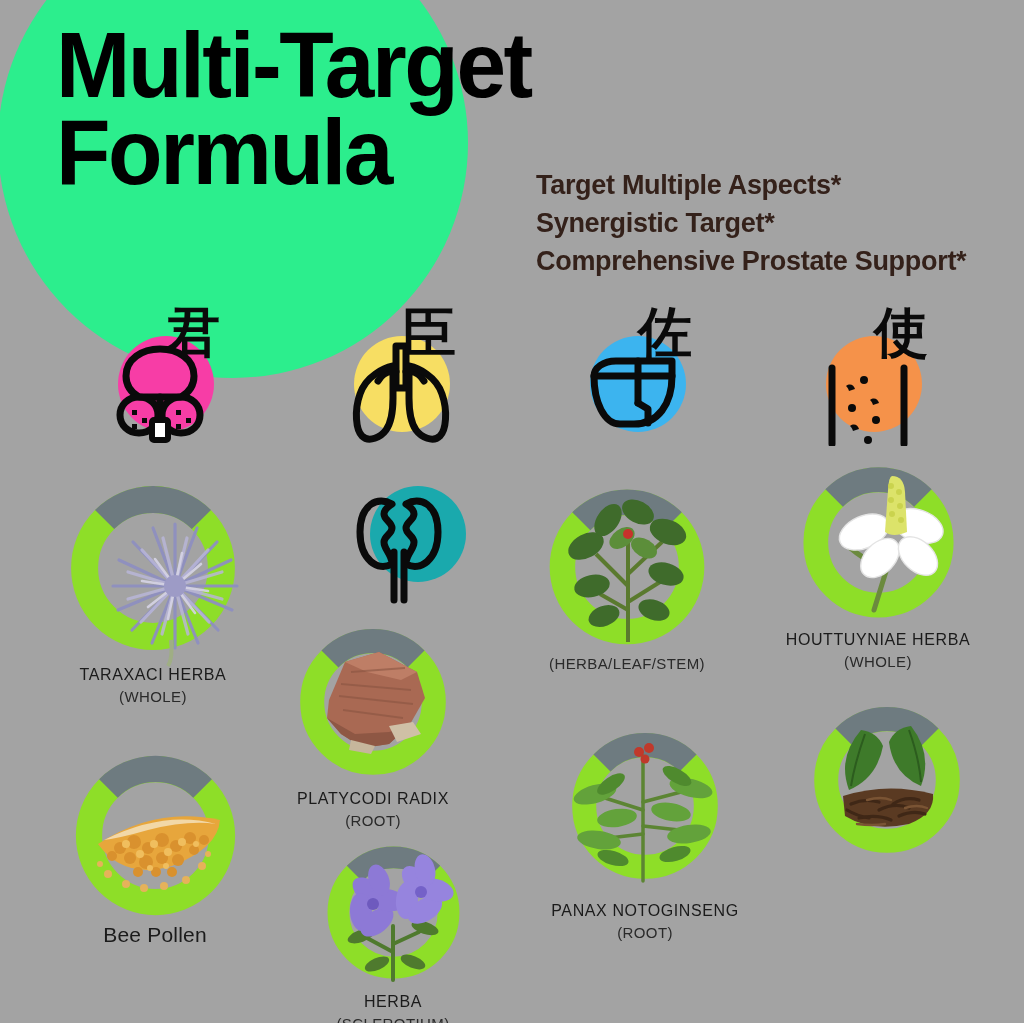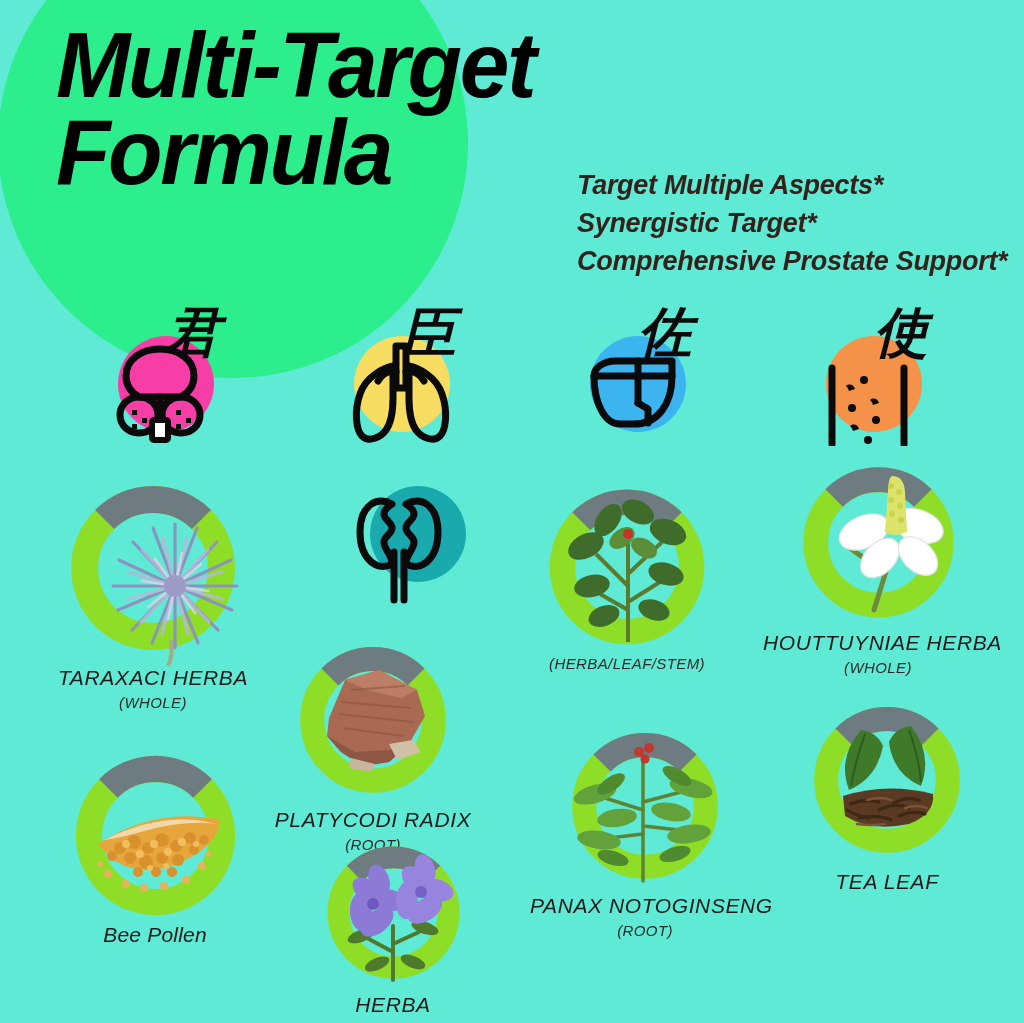--- a/index.html
+++ b/index.html
@@ -5,22 +5,21 @@
   * { box-sizing: border-box; margin: 0; padding: 0; }
   html, body {
     width: 1024px; height: 1023px;
     background: #ffffff;
     font-family: "Liberation Sans", sans-serif;
     overflow: hidden;
   }
   #page {
     position: relative;
     width: 1024px; height: 1023px;
-    background: #5eead4;
-    font-style: italic;
+    background: #a3a3a3;
   }
 
   
   #green-blob {
     position: absolute;
     left: -2px; top: -92px;
     width: 470px; height: 470px;
     border-radius: 50%;
     background: #2CEE8D;
     z-index: 1;
@@ -46,21 +45,21 @@
     left: 536px; top: 166px;
     z-index: 4;
     color: #34211A;
     font-family: "Liberation Sans Narrow", "Liberation Sans", sans-serif;
     font-weight: bold;
     font-size: 27px;
     line-height: 1.41;
     letter-spacing: -0.3px;
     white-space: nowrap;
   }
-  #subtitle span { display: block; margin-left: 41px; }
+  #subtitle span { display: block; }
 
   
   .organ-cell {
     position: absolute;
     width: 190px; height: 150px;
     z-index: 3;
   }
   .organ-disc {
     position: absolute;
     border-radius: 50%;
@@ -98,21 +97,21 @@
   .donut-wrap svg { display: block; }
   .herb-img {
     position: absolute;
     left: 0; top: 0;
     width: 100%; height: 100%;
     z-index: 3;
     overflow: visible;
   }
   .herb-name {
     font-family: "Liberation Sans", sans-serif;
-    font-size: 21px;
+    font-size: 16px;
     letter-spacing: 0.6px;
     color: #1B1B1B;
     line-height: 1.18;
     white-space: nowrap;
   }
   .herb-name.mixed { font-size: 21px; letter-spacing: 0.2px; }
   .herb-sub {
     font-family: "Liberation Sans", sans-serif;
     font-size: 15px;
     letter-spacing: 0.4px;
@@ -275,21 +274,21 @@
           </g>
           <circle cx="0" cy="0" r="11" fill="#9D9BC6"></circle>
           <path d="M-4 54 Q-2 72 -7 80" stroke="#9FAE84" stroke-width="4" fill="none"></path>
         </g>
       </svg>
     </div>
     <div class="herb-name" style="margin-top:8px;">TARAXACI HERBA</div>
     <div class="herb-sub">(WHOLE)</div>
   </div>
 
-  <div class="herb" style="left:258px; top:640px;">
+  <div class="herb" style="left:258px; top:622px;">
     <div class="donut-wrap" style="width:160px;height:160px;">
       <svg width="160" height="160" viewBox="0 0 100 100">
         <circle cx="50" cy="50" r="38" fill="none" stroke="#8EDE28" stroke-width="15"></circle>
         <path d="M 23.1 23.1 A 38 38 0 0 1 76.9 23.1" fill="none" stroke="#6E7B80" stroke-width="15"></path>
       </svg>
       <svg class="herb-img" viewBox="0 0 160 160">
         <path d="M36 78 L52 40 L86 30 L124 50 L132 76 L116 104 L96 122 L70 126 L48 112 L34 96 Z" fill="#A96953"></path>
         <path d="M52 40 L86 30 L124 50 L108 58 L74 50 Z" fill="#BE7E66"></path>
         <path d="M34 96 L48 112 L70 126 L96 122 L116 104 L96 110 L62 112 Z" fill="#8E5744"></path>
         <g stroke="#8A5542" stroke-width="2" opacity="0.6" fill="none">
@@ -496,21 +495,21 @@
           <ellipse cx="48" cy="132" rx="16" ry="7" transform="rotate(16 48 132)"></ellipse>
           <ellipse cx="110" cy="128" rx="16" ry="7" transform="rotate(-16 110 128)"></ellipse>
         </g>
         <g fill="#C0392B">
           <circle cx="74" cy="26" r="5"></circle>
             <circle cx="84" cy="22" r="5"></circle>
             <circle cx="80" cy="33" r="4.5"></circle>
         </g>
       </svg>
     </div>
-    <div class="herb-name" style="margin-top:8px;">PANAX NOTOGINSENG</div>
+    <div class="herb-name" style="margin-top:16px;">PANAX NOTOGINSENG</div>
     <div class="herb-sub">(ROOT)</div>
   </div>
 
   <div class="herb" style="left:772px; top:700px;">
     <div class="donut-wrap" style="width:160px;height:160px;">
       <svg width="160" height="160" viewBox="0 0 100 100">
         <circle cx="50" cy="50" r="38" fill="none" stroke="#8EDE28" stroke-width="15"></circle>
         <path d="M 23.1 23.1 A 38 38 0 0 1 76.9 23.1" fill="none" stroke="#6E7B80" stroke-width="15"></path>
       </svg>
       <svg class="herb-img" viewBox="0 0 160 160">
@@ -531,16 +530,15 @@
           <path d="M40 110 q10 6 22 8"></path>
             <path d="M86 104 q12 -8 26 -4"></path>
         </g>
         <g stroke="#7A5434" stroke-width="2.4" stroke-linecap="round" fill="none">
           <path d="M60 100 q14 -4 24 0"></path>
             <path d="M98 108 q12 -4 22 0"></path>
           <path d="M50 124 q16 2 28 0"></path>
         </g>
       </svg>
     </div>
-    <div class="herb-name" style="margin-top:10px;">TEA LEAF</div>
   </div>
 
 </div>
 
 </body></html>

